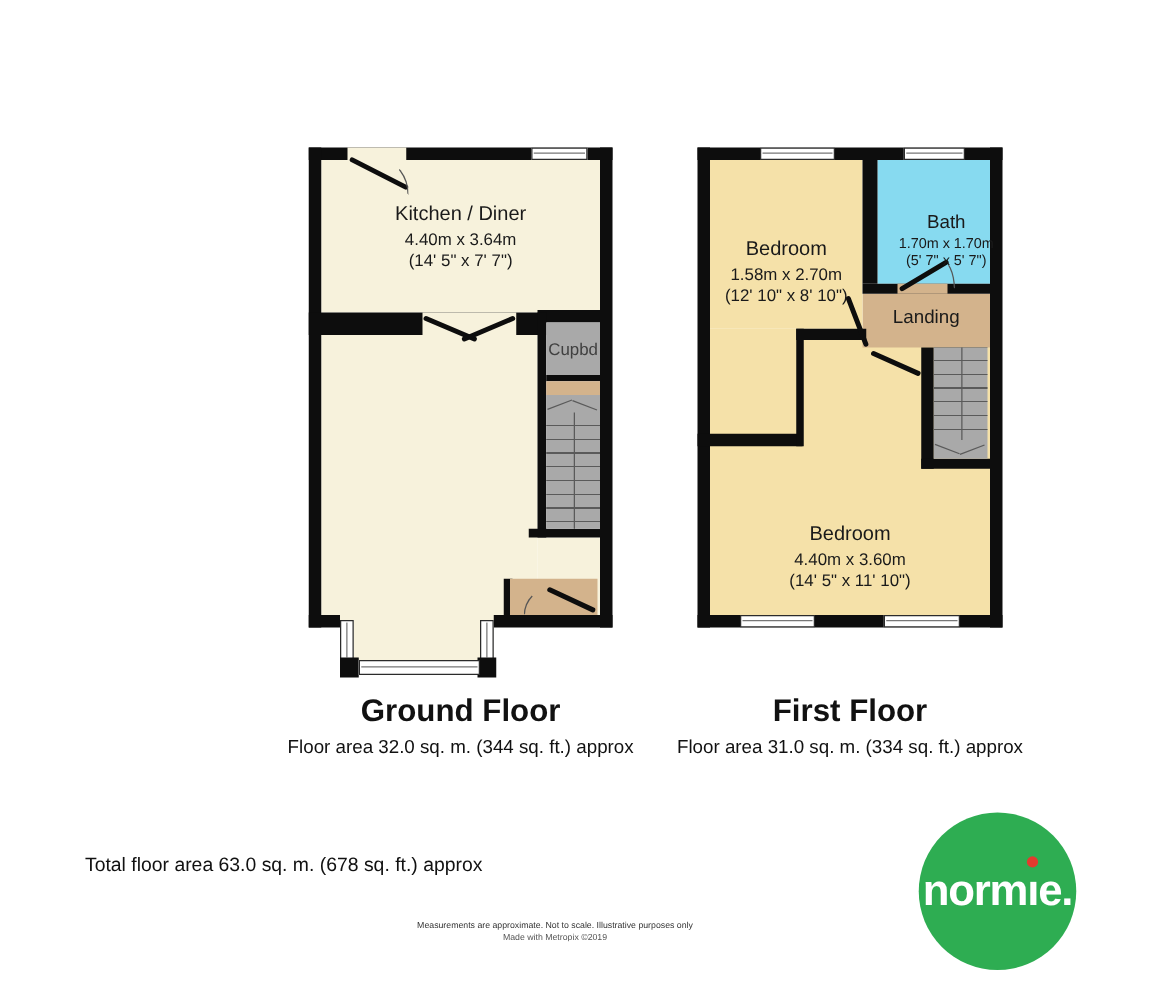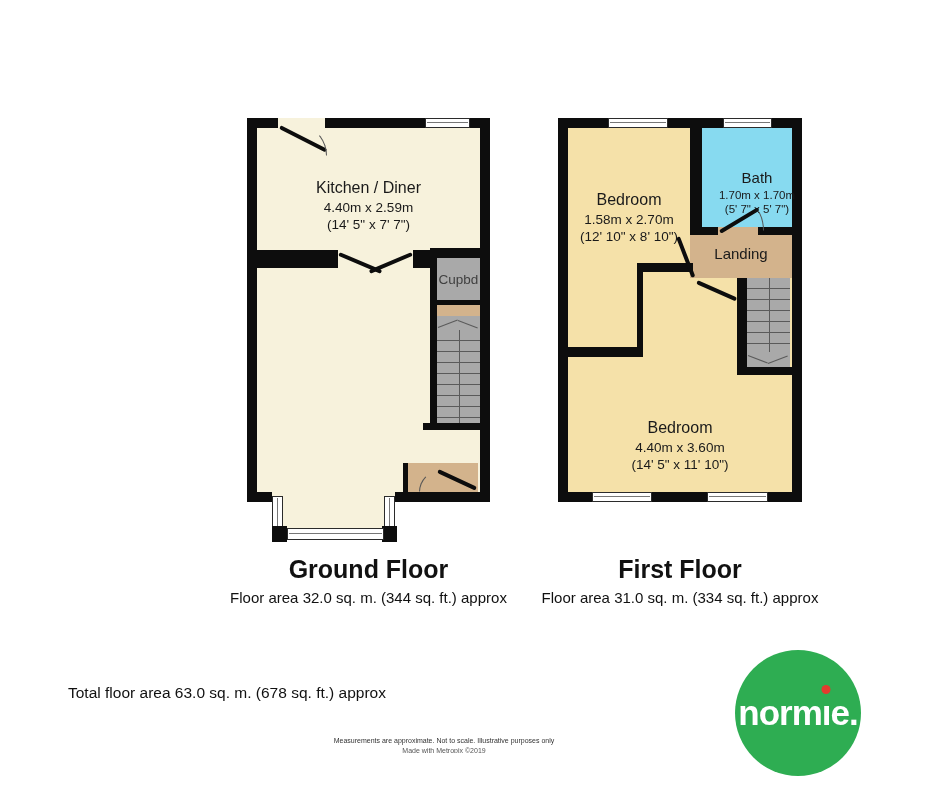--- a/index.html
+++ b/index.html
@@ -86,23 +86,23 @@
 
     <div class="fill" style="left:161px;top:345px;width:70px;height:29px;background:var(--landing);"></div>
     <div class="leaf" style="left:191px;top:351px;width:42px;transform:rotate(25deg);"></div>
     <div class="arc" style="left:172px;top:352px;width:20px;height:20px;border-left-color:#555;border-radius:100% 0 0 0;"></div>
 
     <div class="leaf" style="left:33px;top:7px;width:52px;transform:rotate(27deg);"></div>
     <div class="arc" style="left:58px;top:10px;width:20px;height:26px;border-right-color:#555;border-radius:0 100% 0 0;"></div>
     <div class="leaf" style="left:92px;top:134px;width:46px;transform:rotate(23deg);"></div>
     <div class="leaf" style="left:165px;top:134px;width:46px;transform:rotate(157deg);"></div>
 
-    <div class="rlabel" style="left:10px;top:60px;width:223px;">
+    <div class="rlabel" style="left:10px;top:44px;width:223px;">
       <span class="rname">Kitchen / Diner</span>
-      <span class="rdim">4.40m x 2.59m</span>
+      <span class="rdim">4.40m x 3.64m</span>
       <span class="rdim">(14' 5" x 7' 7")</span>
     </div>
     <div class="cupbd-label" style="left:190px;top:140px;width:43px;height:42px;">
       <span>Cupbd</span>
     </div>
   </div>
 
   <div class="plan" style="left:558px;top:118px;width:244px;height:384px;">
 
     <div class="fill" style="left:10px;top:145px;width:224px;height:229px;background:var(--first-room);"></div>

